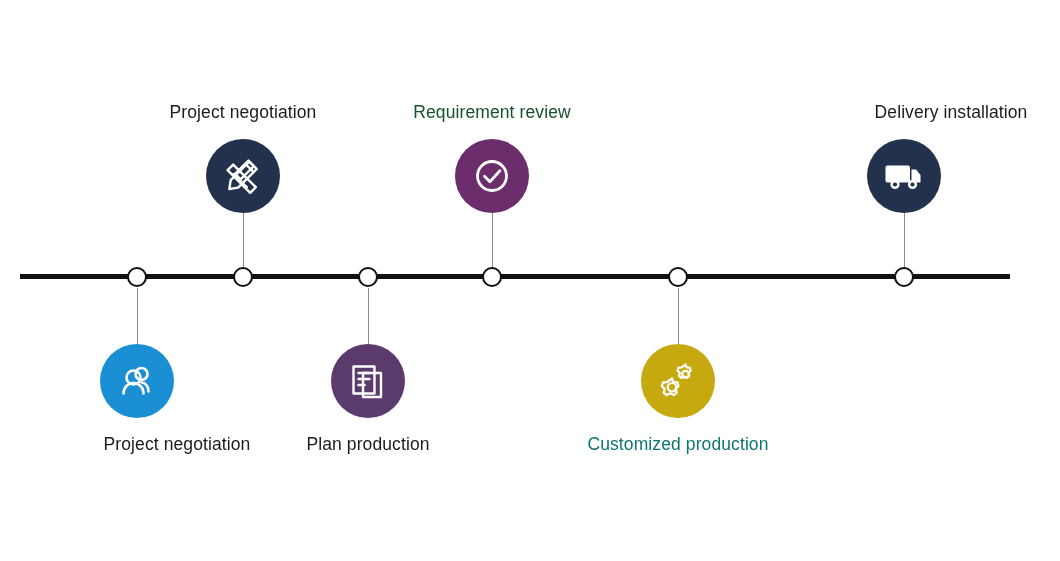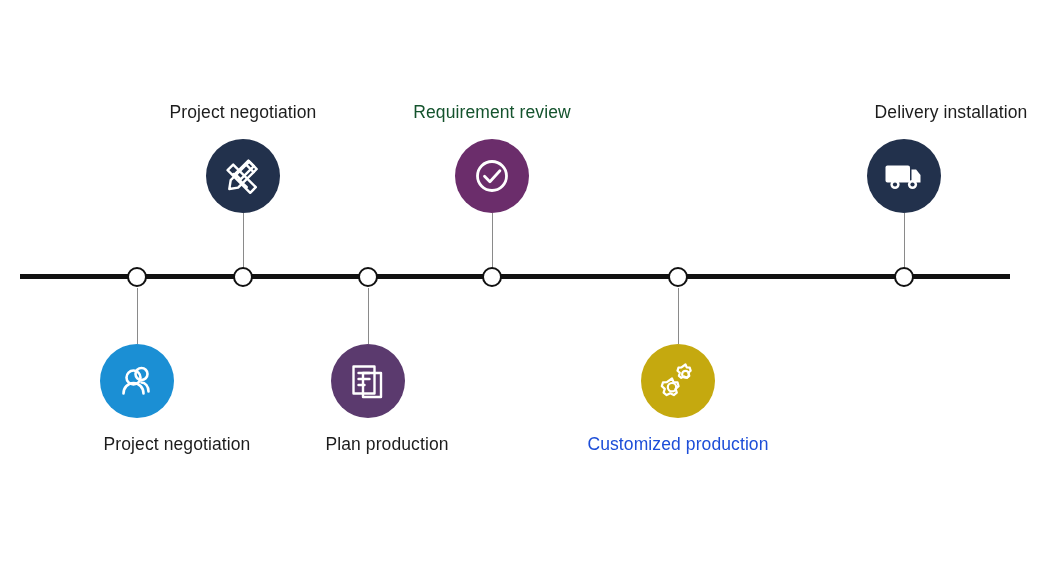--- a/index.html
+++ b/index.html
@@ -121,21 +121,21 @@
         <div class="icon-disc" style="left: 368px; top: 344px; background: rgb(91, 58, 110);">
           <span>
             <svg width="44" height="44" viewBox="0 0 44 44" fill="none" stroke="#ffffff" stroke-width="2.4" stroke-linecap="round" stroke-linejoin="round">
               <path d="M13.5 11.5h18v24h-18z" transform="translate(3.5 2.5)"></path>
               <rect x="7.5" y="7.5" width="21" height="27"></rect>
               <path d="M12.5 14h11M12.5 20h11M12.5 26h6"></path>
             </svg>
           </span>
         </div>
         <div class="node-marker" style="left: 368px; top: 277px; background: rgb(255, 255, 255); border-color: rgb(17, 17, 17);"></div>
-        <div class="node-label" style="left: 387px; top: 433px; color: rgb(28, 28, 28);">Plan production</div>
+        <div class="node-label" style="left: 368px; top: 433px; color: rgb(28, 28, 28);">Plan production</div>
       </div>
       <div>
         <div class="stem" style="left: 492px; top: 213px; height: 55px; background: rgb(138, 138, 138);"></div>
         <div class="icon-disc" style="left: 492px; top: 139px; background: rgb(107, 45, 107);">
           <span>
             <svg width="44" height="44" viewBox="0 0 44 44" fill="none" stroke="#ffffff" stroke-width="2.8" stroke-linecap="round" stroke-linejoin="round">
               <circle cx="22" cy="22" r="14.5"></circle>
               <path d="M14.5 22.3l5.4 5.4 10-11"></path>
             </svg>
           </span>
@@ -149,21 +149,21 @@
           <span>
             <svg width="46" height="46" viewBox="0 0 46 46" fill="none" stroke="#ffffff" stroke-width="2.2" stroke-linecap="round" stroke-linejoin="round">
               <path d="M30.5 6.5l1.2 2.9 3.1.3.9 3-2.3 2.1.9 3-2.4 2-2.8-1.4-2.8 1.4-2.4-2 .9-3-2.3-2.1.9-3 3.1-.3z"></path>
               <circle cx="30.5" cy="16.2" r="3.4"></circle>
               <path d="M17 20.5l1.6 3.6 3.9.3 1.1 3.8-3 2.6 1.2 3.8-3 2.5-3.6-1.8-3.5 1.8-3.1-2.5 1.2-3.8-3-2.6 1.2-3.8 3.9-.3z"></path>
               <circle cx="17" cy="29.2" r="4.2"></circle>
             </svg>
           </span>
         </div>
         <div class="node-marker" style="left: 678px; top: 277px; background: rgb(255, 255, 255); border-color: rgb(17, 17, 17);"></div>
-        <div class="node-label" style="left: 678px; top: 433px; color: #1d4ed8;">Customized production</div>
+        <div class="node-label" style="left: 678px; top: 433px; color: #0f766e;">Customized production</div>
       </div>
       <div>
         <div class="stem" style="left: 904px; top: 213px; height: 55px; background: rgb(138, 138, 138);"></div>
         <div class="icon-disc" style="left: 904px; top: 139px; background: rgb(34, 49, 76);">
           <span>
             <svg width="46" height="46" viewBox="0 0 46 46" fill="#ffffff" stroke="none">
               <path d="M6.5 12.5h20.5c1.1 0 2 .9 2 2v15H6.5c-1.1 0-2-.9-2-2v-13c0-1.1.9-2 2-2z"></path>
               <path d="M30.5 16.5h4.6l4.4 5.6v7.4h-9z"></path>
               <circle cx="14" cy="31.5" r="4.6"></circle>
               <circle cx="31.5" cy="31.5" r="4.6"></circle>

